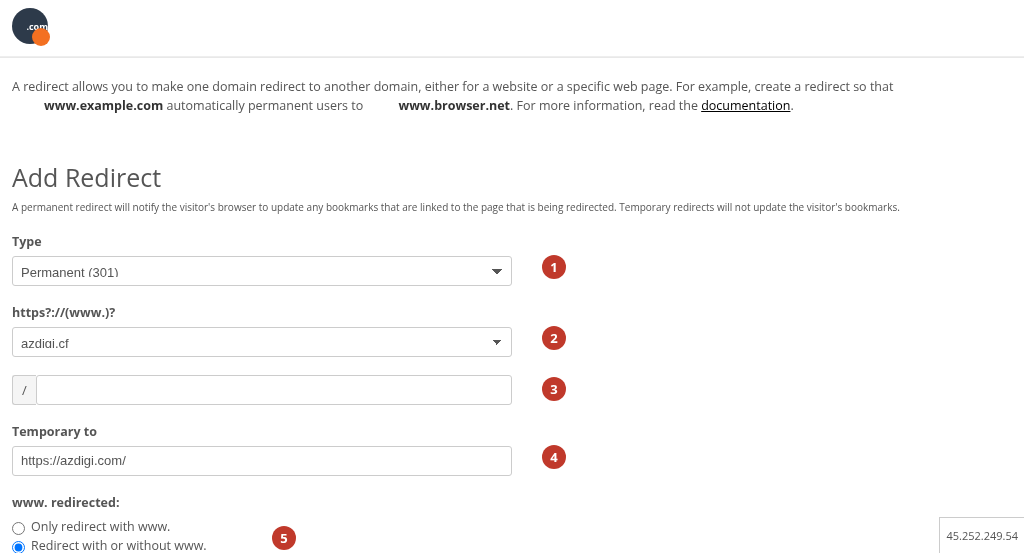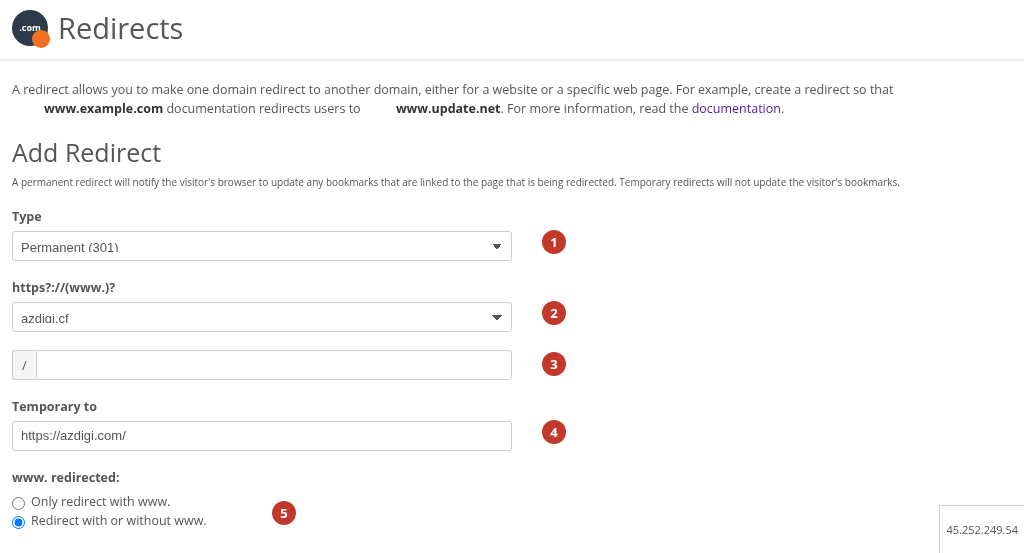--- a/index.html
+++ b/index.html
@@ -28,21 +28,21 @@
       padding: 8px 12px 12px;
       border-bottom: 1px solid #eee;
     }
     .page-icon {
       width: 36px;
       height: 36px;
       border-radius: 50%;
       background: #2d3a4a;
       display: flex;
       align-items: center;
-      justify-content: center;
+      justify-content: flex-end;
       color: #fff;
       font-size: 9px;
       font-weight: bold;
       position: relative;
     }
     .page-icon::after {
       content: "";
       position: absolute;
       right: -2px;
       bottom: -2px;
@@ -61,28 +61,29 @@
       color: #555;
       line-height: 1.5;
       font-size: 12.5px;
     }
     .desc b {
       font-weight: 700;
       color: #333;
       margin-left: 32px;
     }
     .doc-link {
-      color: #4c1d95;
+      color: #000000;
+      text-decoration: underline;
       cursor: pointer;
     }
     .section-title {
       font-size: 25px;
       font-weight: 400;
       color: #555;
-      margin-top: 16px;
+      margin-top: 44px;
       margin-bottom: 6px;
     }
     .section-desc {
       font-size: 10px;
       color: #555;
       line-height: 1.5;
     }
     .form-row {
       margin-top: 18px;
       position: relative;
@@ -167,39 +168,38 @@
       justify-content: center;
       left: 530px;
     }
     .ip-corner {
       position: absolute;
       right: 0;
       bottom: 0;
       background: #fff;
       border-top: 1px solid #ccc;
       border-left: 1px solid #ccc;
-      padding: 16px 6px;
+      padding: 10px 6px;
       font-size: 11px;
       color: #555;
     }
   </style>
 </head>
 <body>
 
 <div class="page-header">
   <div class="page-icon">
     <span>.com</span>
   </div>
-  <h1 class="page-title">Redirects</h1>
 </div>
 
 <div class="container">
 
   <p class="desc">
-    <span>A redirect allows you to make one domain redirect to another domain, either for a website or a specific web page. For example, create a redirect so that </span><b>www.example.com</b><span> documentation redirects users to </span><b>www.update.net</b><span>. For more information, read the </span><a class="doc-link">documentation</a><span>.</span>
+    <span>A redirect allows you to make one domain redirect to another domain, either for a website or a specific web page. For example, create a redirect so that </span><b>www.example.com</b><span> automatically permanent users to </span><b>www.browser.net</b><span>. For more information, read the </span><a class="doc-link">documentation</a><span>.</span>
   </p>
 
   <h2 class="section-title">Add Redirect</h2>
 
   <p class="section-desc">A permanent redirect will notify the visitor's browser to update any bookmarks that are linked to the page that is being redirected. Temporary redirects will not update the visitor's bookmarks.</p>
 
   <div class="form-row">
     <label class="form-label">Type</label>
     <select>
       <option>Permanent (301)</option>

